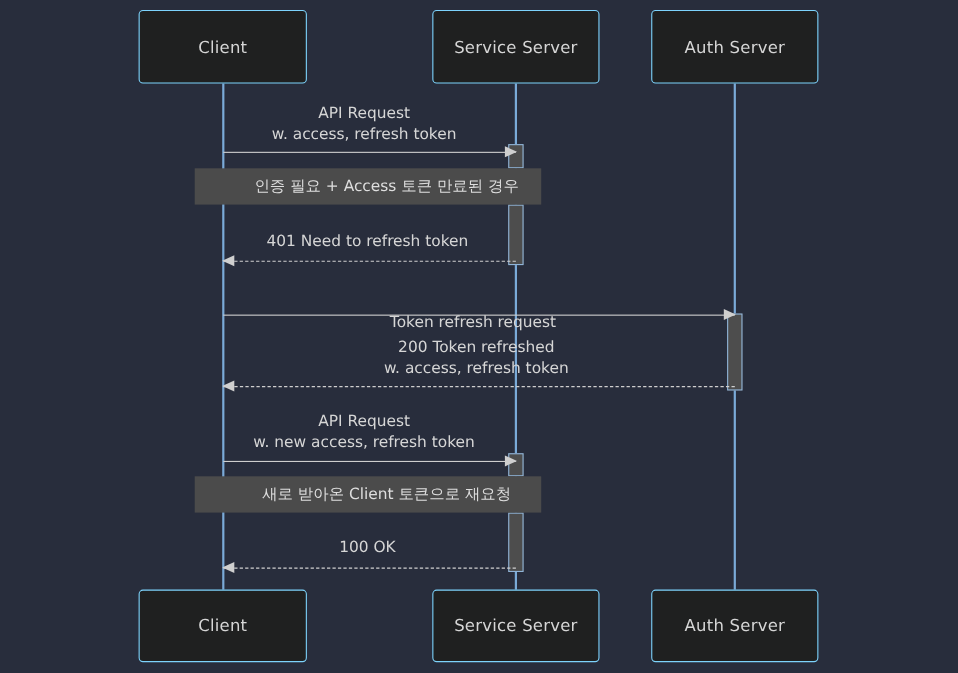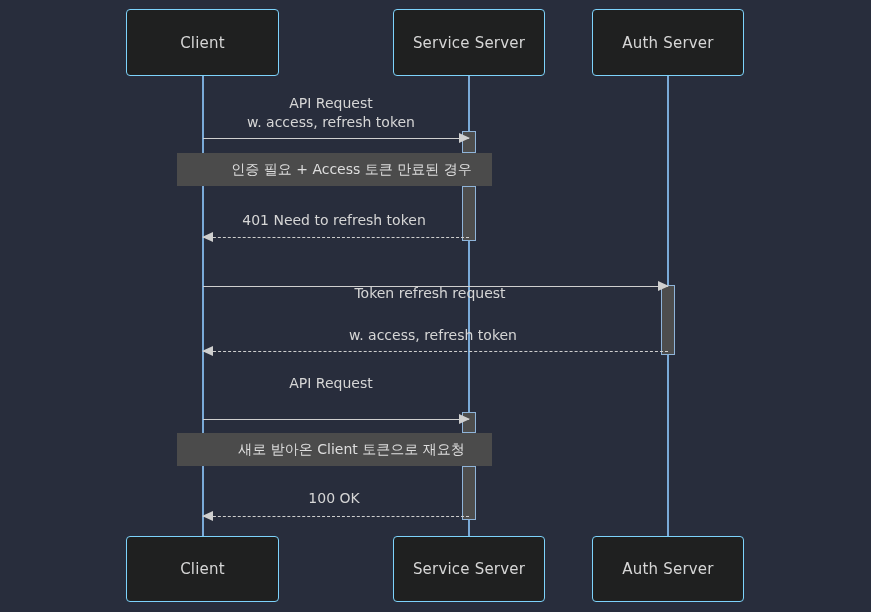--- a/index.html
+++ b/index.html
@@ -159,27 +159,29 @@
     <div class="line"></div>
     <div class="arrowhead left"></div>
   </div>
 
   <div class="msg-label" style="left:430px; top:260px;margin-top:24px;">Token refresh request</div>
   <div class="msg" style="left:203px; top:286px; width:465px;">
     <div class="line"></div>
     <div class="arrowhead right"></div>
   </div>
 
+  <div class="msg-label" style="left:433px; top:307px;">200 Token refreshed</div>
   <div class="msg-label" style="left:433px; top:326px;">w. access, refresh token</div>
   <div class="msg dashed" style="left:203px; top:351px; width:465px;">
     <div class="line"></div>
     <div class="arrowhead left"></div>
   </div>
 
   <div class="msg-label" style="left:331px; top:374px;">API Request</div>
+  <div class="msg-label" style="left:331px; top:393px;">w. new access, refresh token</div>
   <div class="msg" style="left:203px; top:419px; width:266px;">
     <div class="line"></div>
     <div class="arrowhead right"></div>
   </div>
 
   <div class="note" style="left:177px; top:433px; width:315px; height:33px;">
     <span class="note-label">새로 받아온 Client 토큰으로 재요청</span>
   </div>
 
   <div class="msg-label" style="left:334px; top:489px;">100 OK</div>

